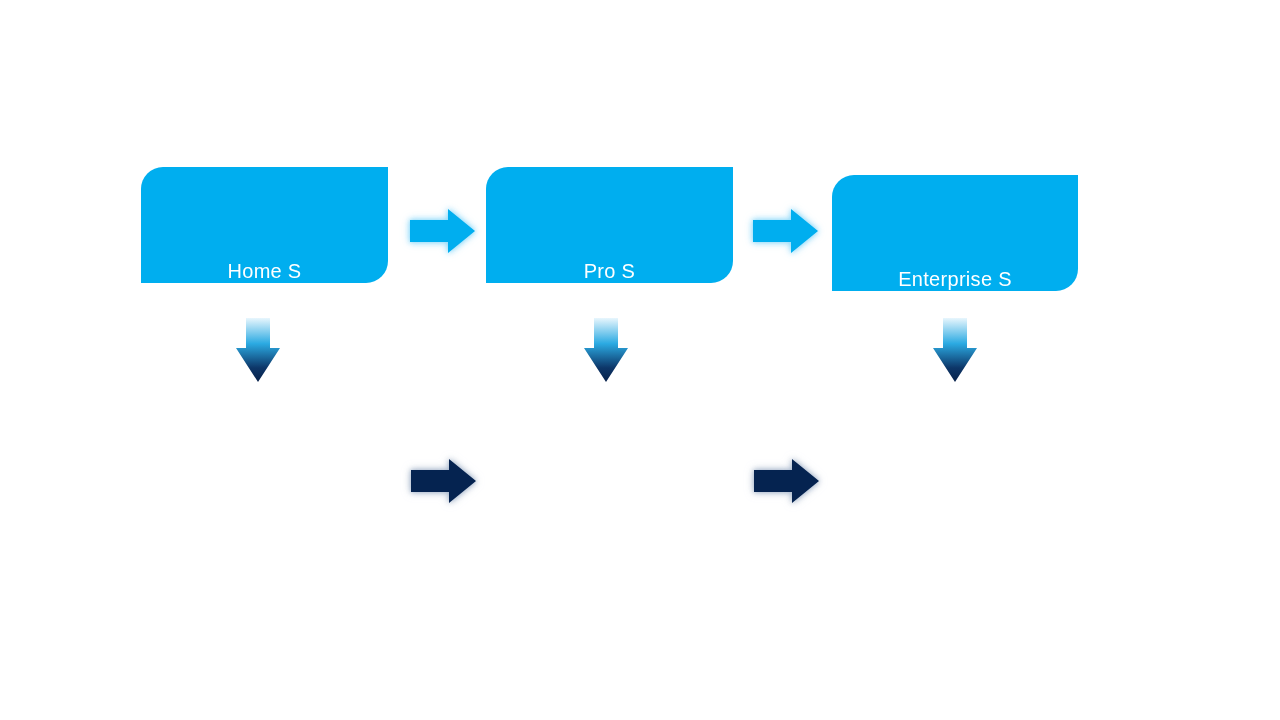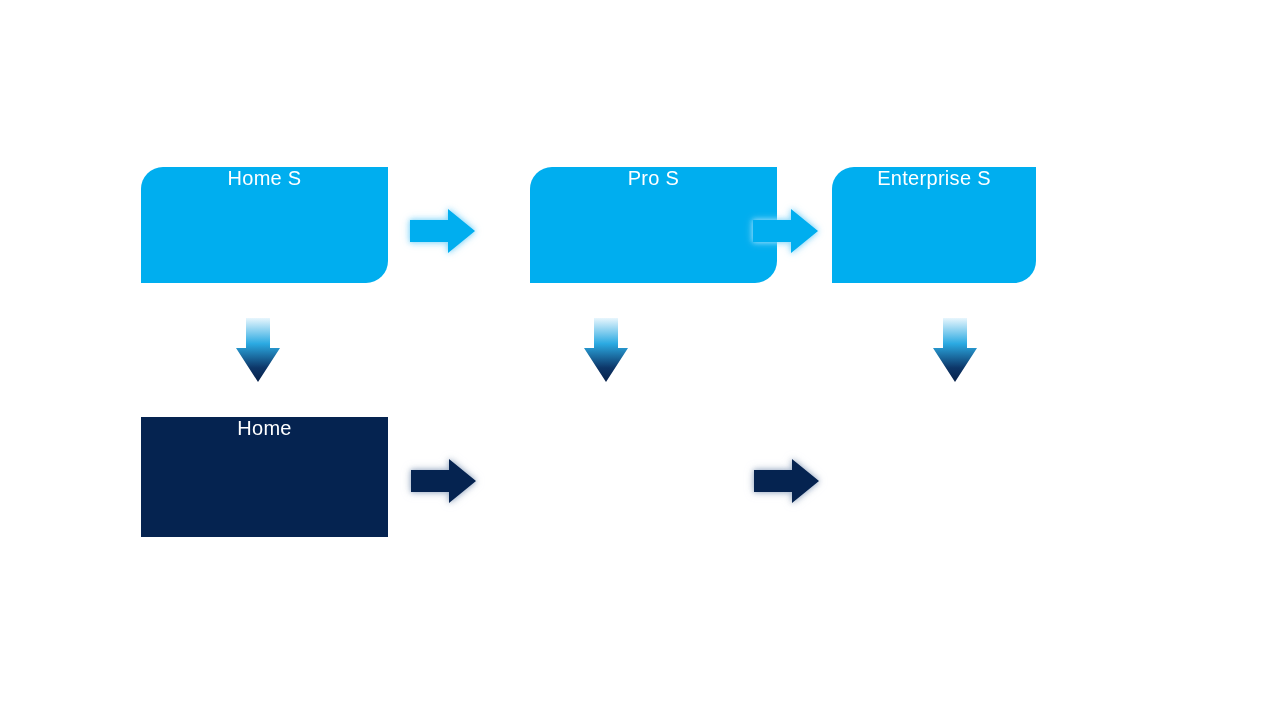--- a/index.html
+++ b/index.html
@@ -11,41 +11,41 @@
     position: relative;
     width: 1280px;
     height: 720px;
     background: var(--background, #FFFFFF);
     overflow: hidden;
     font-family: "Liberation Sans", "DejaVu Sans", sans-serif;
   }
   .node {
     position: absolute;
     display: flex;
-    align-items: flex-start;
+    align-items: flex-end;
     justify-content: center;
     color: var(--text, #FFFFFF);
     font-size: 20px;
     letter-spacing: 0.3px;
     text-align: center;
   }
   .top-node {
     top: 167px;
     height: 116px;
     background: var(--top-box-fill, #00AEEF);
     border-radius: 22px 0 22px 0;
   }
   .bottom-node {
     top: 417px;
     height: 120px;
     background: var(--bottom-box-fill, #052350);
   }
   .col1 { left: 141px; width: 247px; }
-  .col2 { left: 486px; width: 247px; margin-left: 44px; }
-  .col3 { left: 832px; width: 204px; }
+  .col2 { left: 486px; width: 247px; }
+  .col3 { left: 832px; width: 246px; margin-top: 8px; }
 
   .arrow { position: absolute; display: block; }
 
   .right-arrow-light polygon {
     fill: var(--top-box-fill, #00AEEF);
   }
   .right-arrow-light {
     filter: drop-shadow(0 0 2.5px rgba(139, 216, 249, 0.95))
             drop-shadow(0 0 3.5px rgba(139, 216, 249, 0.70));
   }
@@ -101,23 +101,20 @@
   <svg class="arrow down-arrow" style="left:235px; top:318px;" width="46" height="66" viewBox="0 0 46 66">
     <polygon points="11,0 35,0 35,30 45,30 23,64 1,30 11,30"></polygon>
   </svg>
   <svg class="arrow down-arrow" style="left:583px; top:318px;" width="46" height="66" viewBox="0 0 46 66">
     <polygon points="11,0 35,0 35,30 45,30 23,64 1,30 11,30"></polygon>
   </svg>
   <svg class="arrow down-arrow" style="left:932px; top:318px;" width="46" height="66" viewBox="0 0 46 66">
     <polygon points="11,0 35,0 35,30 45,30 23,64 1,30 11,30"></polygon>
   </svg>
 
-  <div class="node bottom-node col1">
-    <span>Home</span>
-  </div>
 
   <svg class="arrow right-arrow-dark" style="left:411px; top:458px;" width="66" height="46" viewBox="0 0 66 46">
     <polygon points="0,12 38,12 38,1 65,23 38,45 38,34 0,34"></polygon>
   </svg>
   <svg class="arrow right-arrow-dark" style="left:754px; top:458px;" width="66" height="46" viewBox="0 0 66 46">
     <polygon points="0,12 38,12 38,1 65,23 38,45 38,34 0,34"></polygon>
   </svg>
 
 </div>
 

